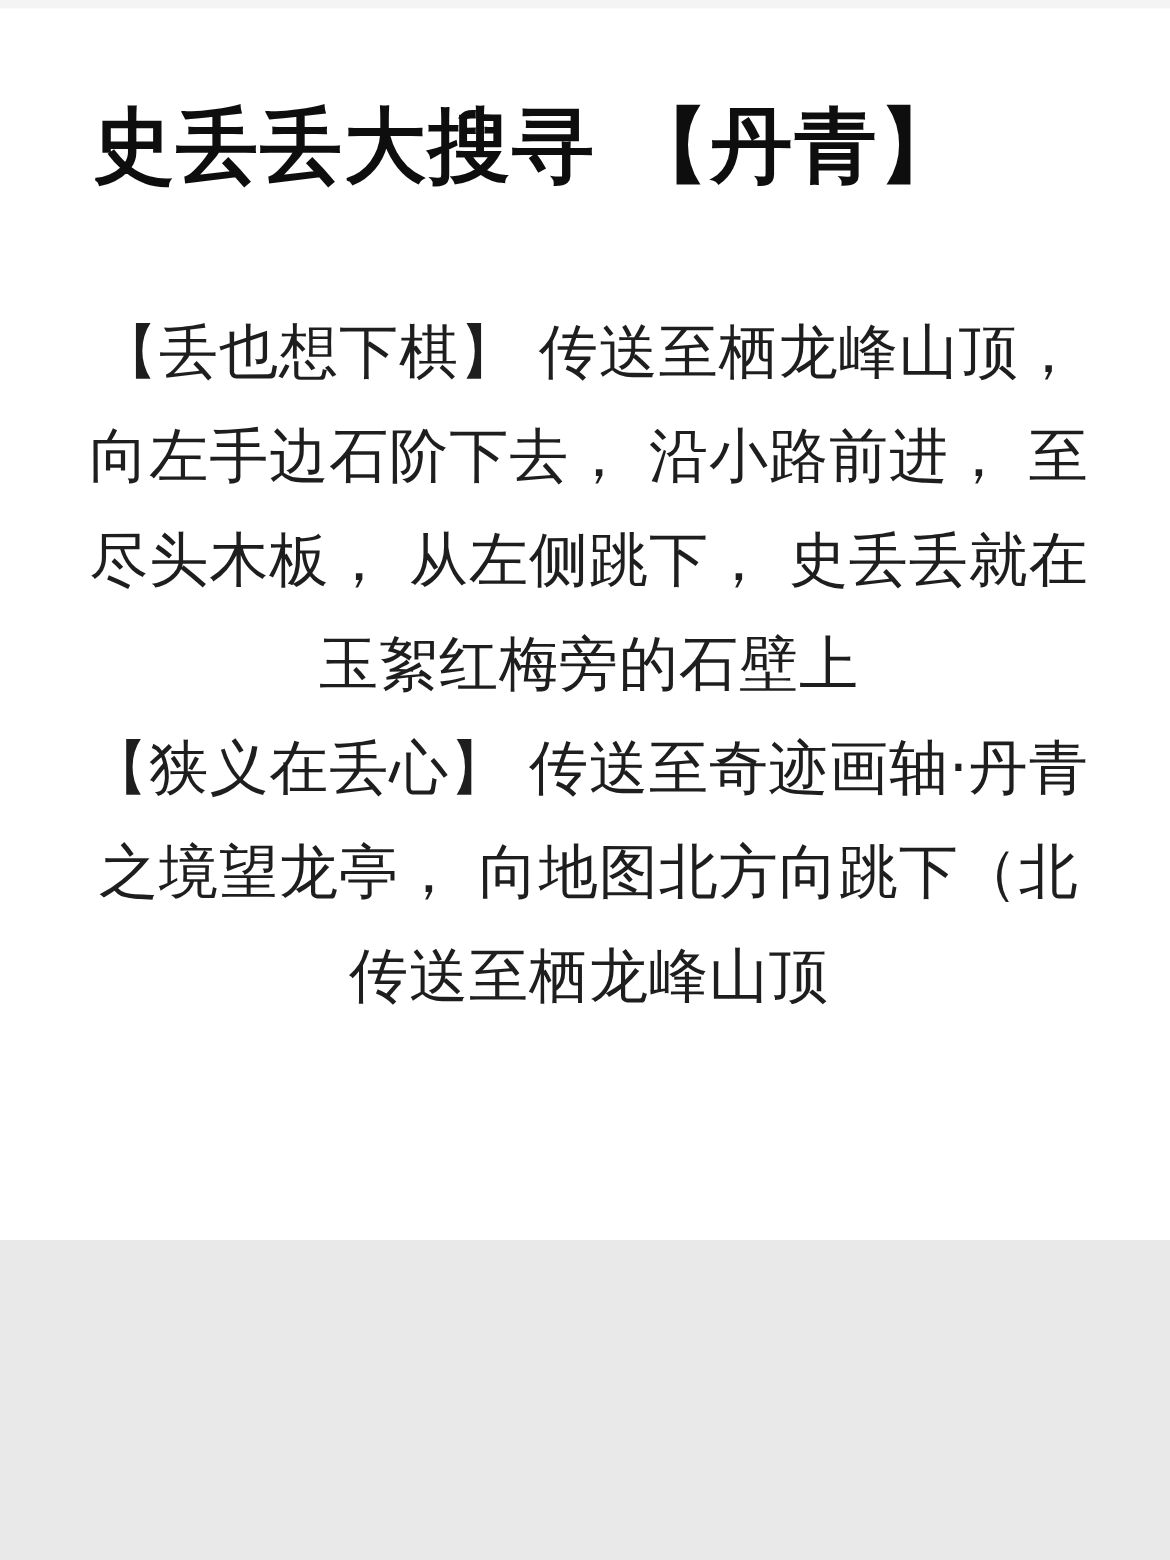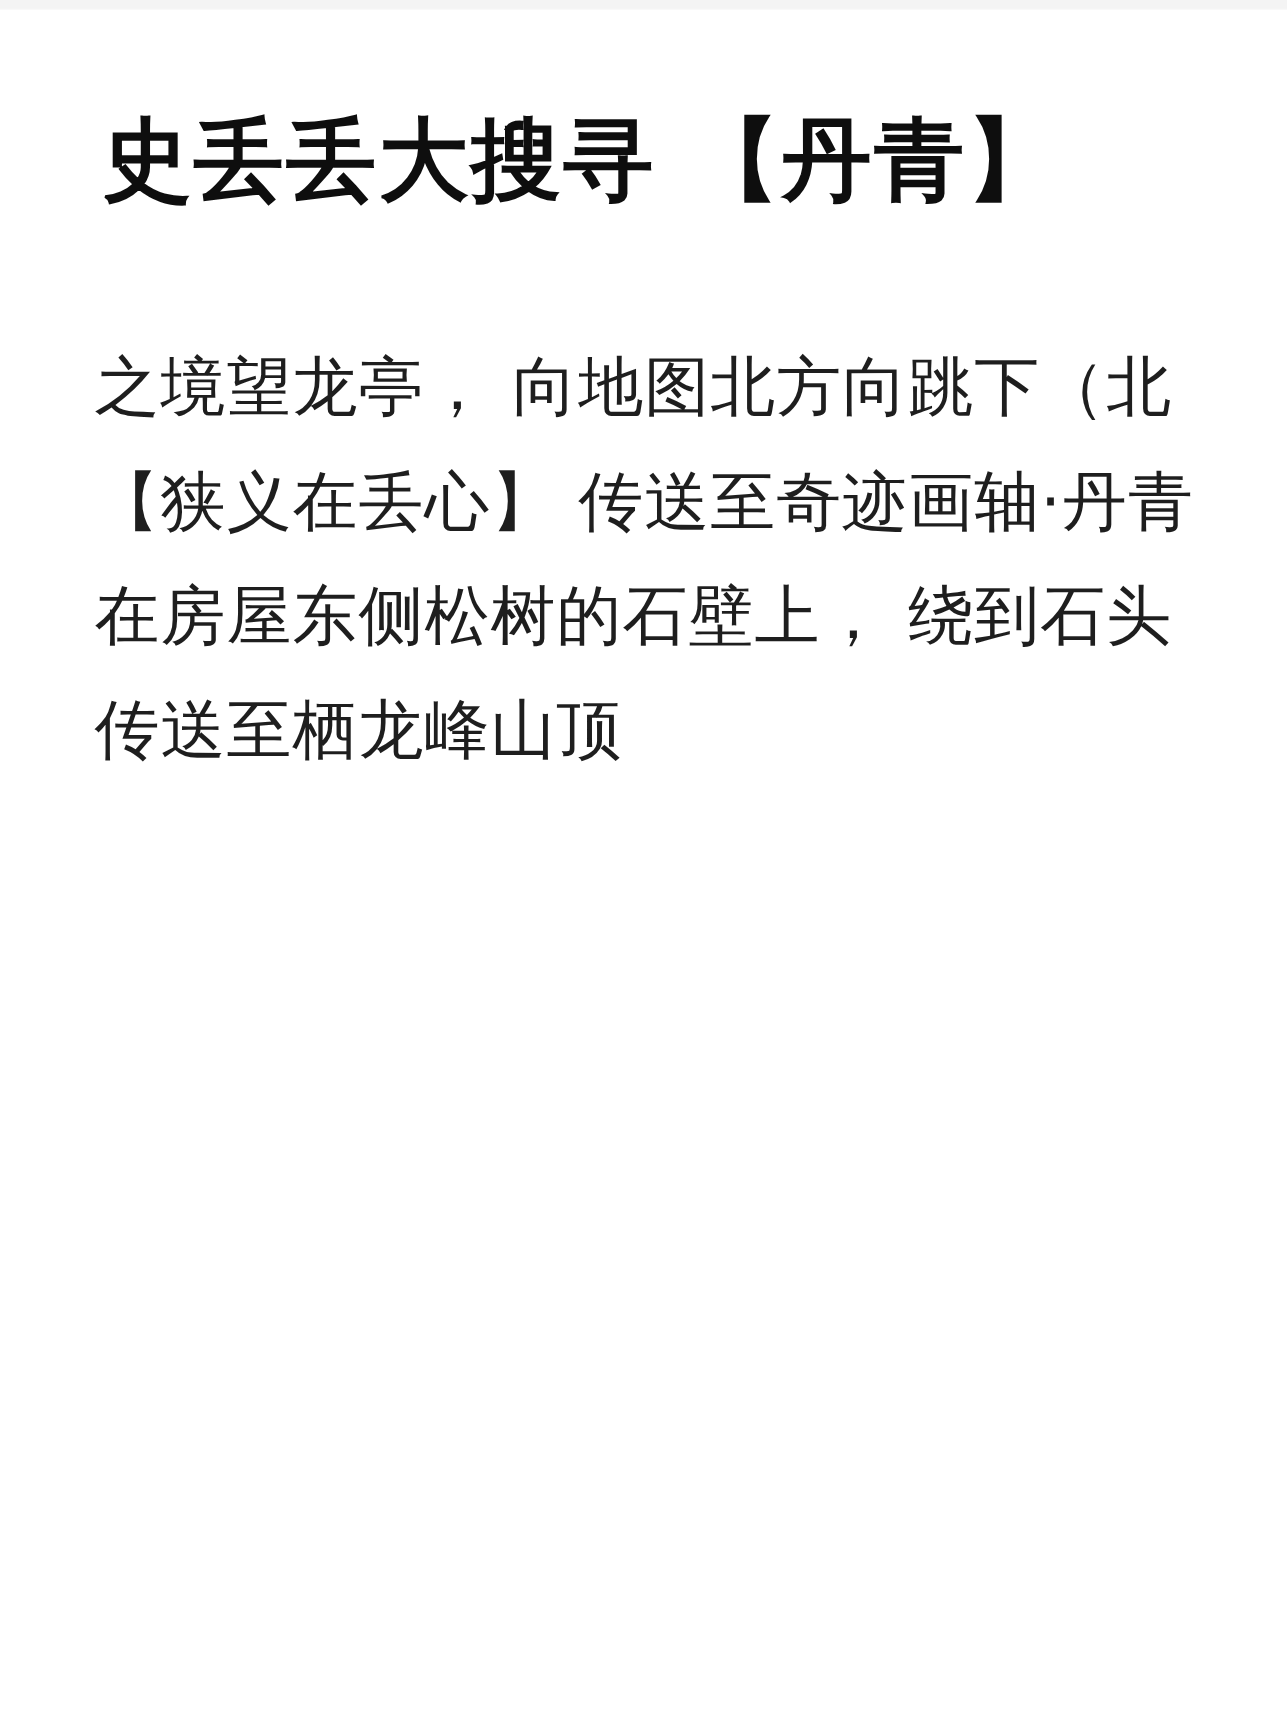--- a/index.html
+++ b/index.html
@@ -1,23 +1,24 @@
 <!DOCTYPE html>
 <html><head>
 <meta charset="utf-8">
 <style>
   * { margin: 0; padding: 0; box-sizing: border-box; }
   html, body { background: #e9e9e9; }
   .page {
     position: relative;
     width: 1170px;
-    height: 1560px;
+    height: 1240px;
     background: #ffffff;
     overflow: hidden;
     font-family: "DejaVu Sans", sans-serif;
+    text-align: center;
   }
   .top-strip {
     position: absolute;
     top: 0; left: 0;
     width: 100%;
     height: 9px;
     background: #f4f4f4;
     border-bottom: 1px solid #fafafa;
   }
   .title {
@@ -49,19 +50,24 @@
 </head>
 <body>
 
 <div class="page">
   <div class="top-strip"></div>
 
   <h1 class="title">史丢丢大搜寻 【丹青】</h1>
 
   <div class="body-text">
     <div class="para">
+      <div class="line">【丢也想下棋】 传送至栖龙峰山顶，</div>
+      <div class="line">向左手边石阶下去， 沿小路前进， 至</div>
+      <div class="line">尽头木板， 从左侧跳下， 史丢丢就在</div>
+      <div class="line">玉絮红梅旁的石壁上</div>
+    </div>
+    <div class="para">
+      <div class="line">【狭义在丢心】 传送至奇迹画轴·丹青</div>
       <div class="line">之境望龙亭， 向地图北方向跳下（北</div>
-      <div class="line">【狭义在丢心】 传送至奇迹画轴·丹青</div>
-      <div class="line">在房屋东侧松树的石壁上， 绕到石头</div>
       <div class="line">传送至栖龙峰山顶</div>
     </div>
   </div>
 </div>
 
 </body></html>

